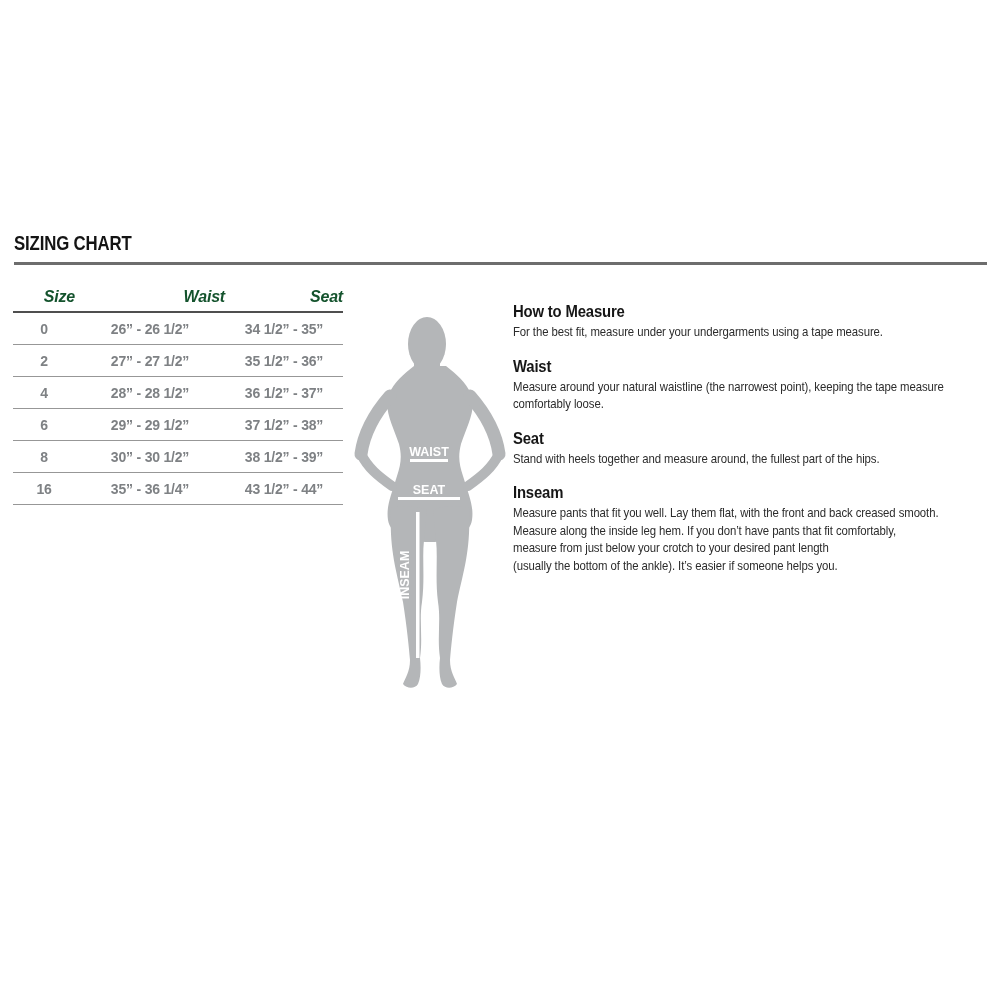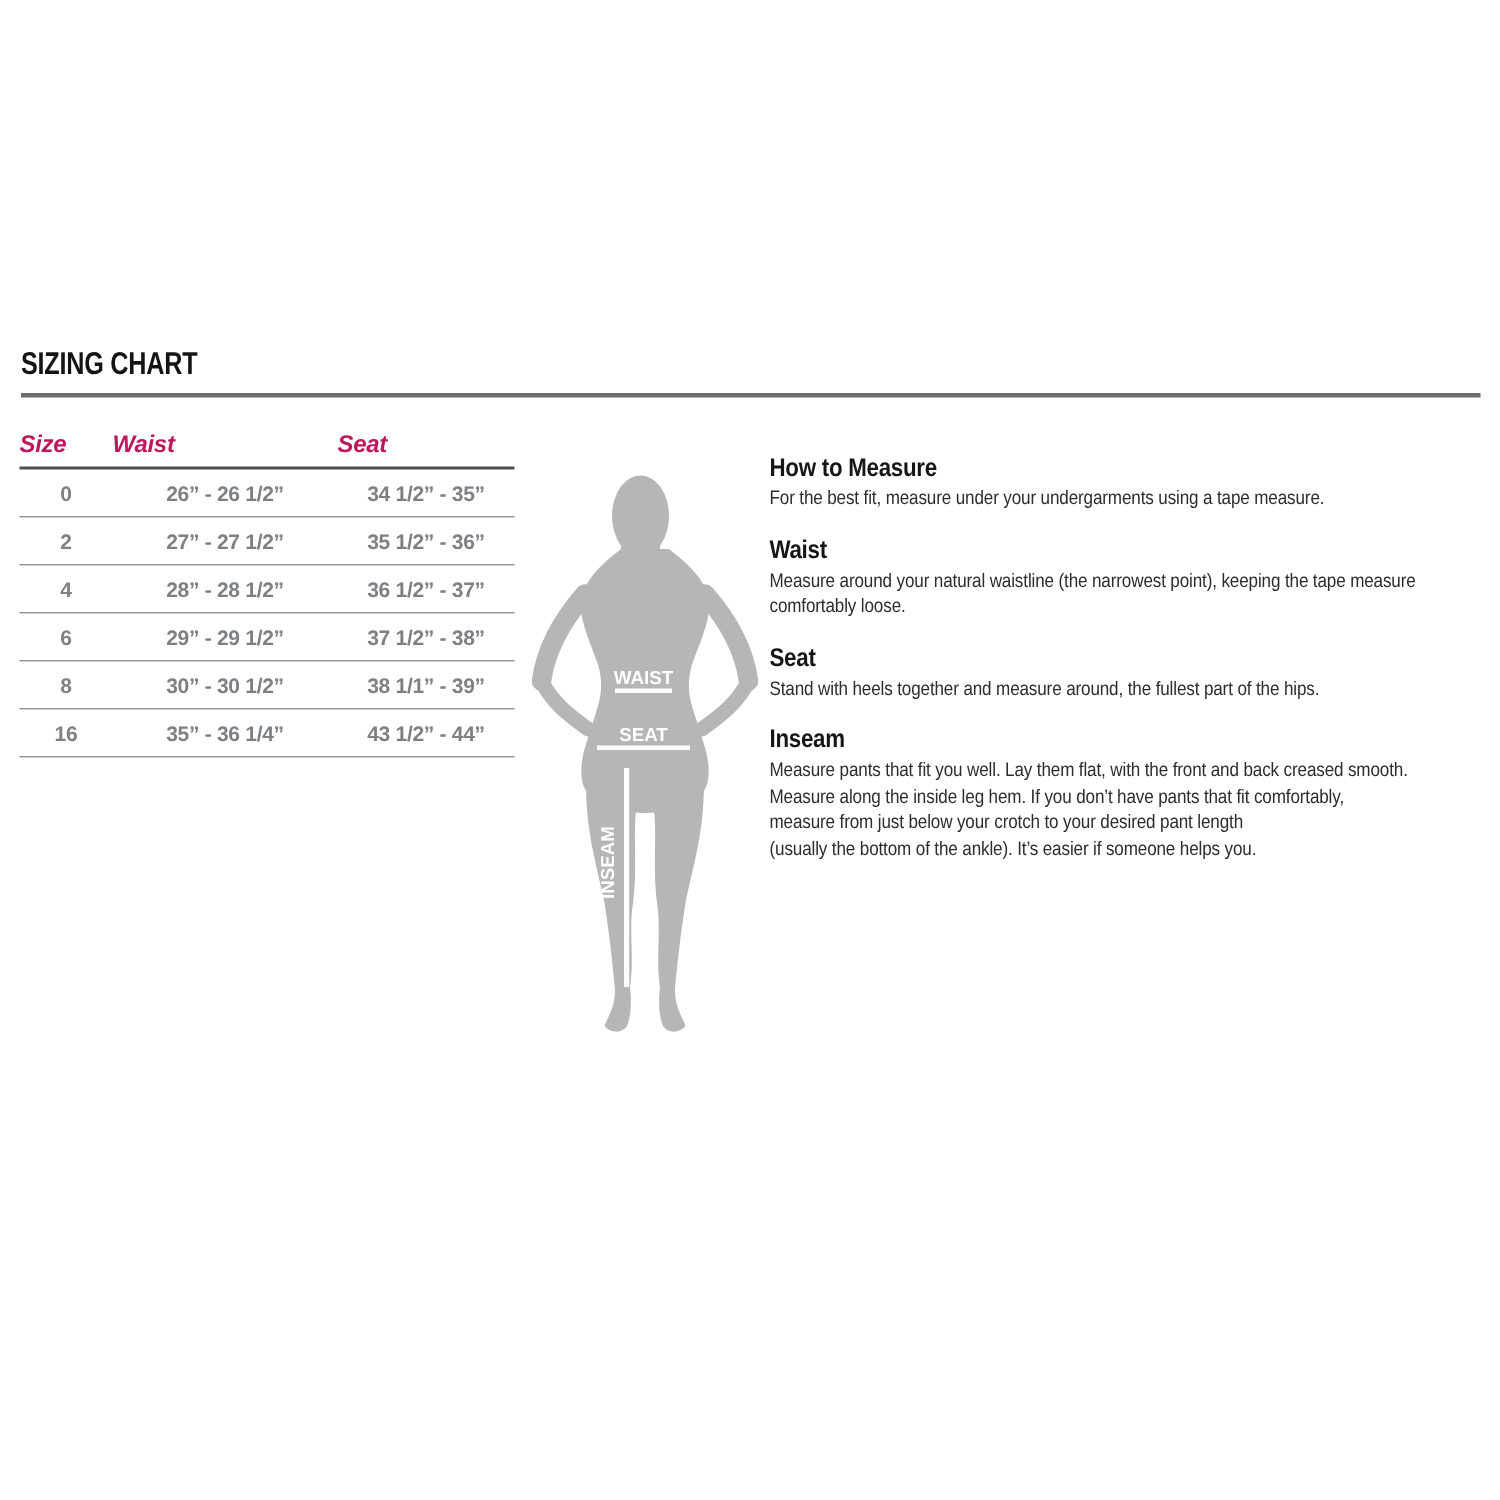--- a/index.html
+++ b/index.html
@@ -12,21 +12,21 @@
                 letter-spacing:-0.2px; transform:scaleX(0.80); transform-origin:0 0;
                 white-space:nowrap; }
   .title-rule { position:absolute; left:14px; top:262px; width:973px; height:3px;
                 background:#6d6d6d; }
 
   
   .sizing-table { position:absolute; left:13px; top:283px; width:330px; }
   .t-head { display:flex; height:30px; align-items:center;
             border-bottom:2px solid #4f4f4f; }
   .t-head span { font-size:16px; font-weight:bold; font-style:italic;
-                 color:#be185d; text-align:left; letter-spacing:-0.2px; }
+                 color:#14532d; text-align:right; letter-spacing:-0.2px; }
   .t-row { display:flex; height:32px; align-items:center;
            border-bottom:1px solid #979797; }
   .t-row span { font-size:14px; font-weight:bold; color:#7e8184;
                 text-align:center; letter-spacing:-0.2px; white-space:nowrap; }
   .c1 { width:62px; } .c2 { width:150px; } .c3 { width:118px; }
 
   
   .figure-wrap { position:absolute; left:350px; top:310px; width:160px; height:382px; }
 
   
@@ -67,21 +67,21 @@
       <span class="c3">36 1/2” - 37”</span>
     </div>
     <div class="t-row">
       <span class="c1">6</span>
       <span class="c2">29” - 29 1/2”</span>
       <span class="c3">37 1/2” - 38”</span>
     </div>
     <div class="t-row">
       <span class="c1">8</span>
       <span class="c2">30” - 30 1/2”</span>
-      <span class="c3">38 1/1” - 39”</span>
+      <span class="c3">38 1/2” - 39”</span>
     </div>
     <div class="t-row">
       <span class="c1">16</span>
       <span class="c2">35” - 36 1/4”</span>
       <span class="c3">43 1/2” - 44”</span>
     </div>
   </div>
 
   <div class="figure-wrap">
     <svg width="160" height="382" viewBox="0 0 160 382">

